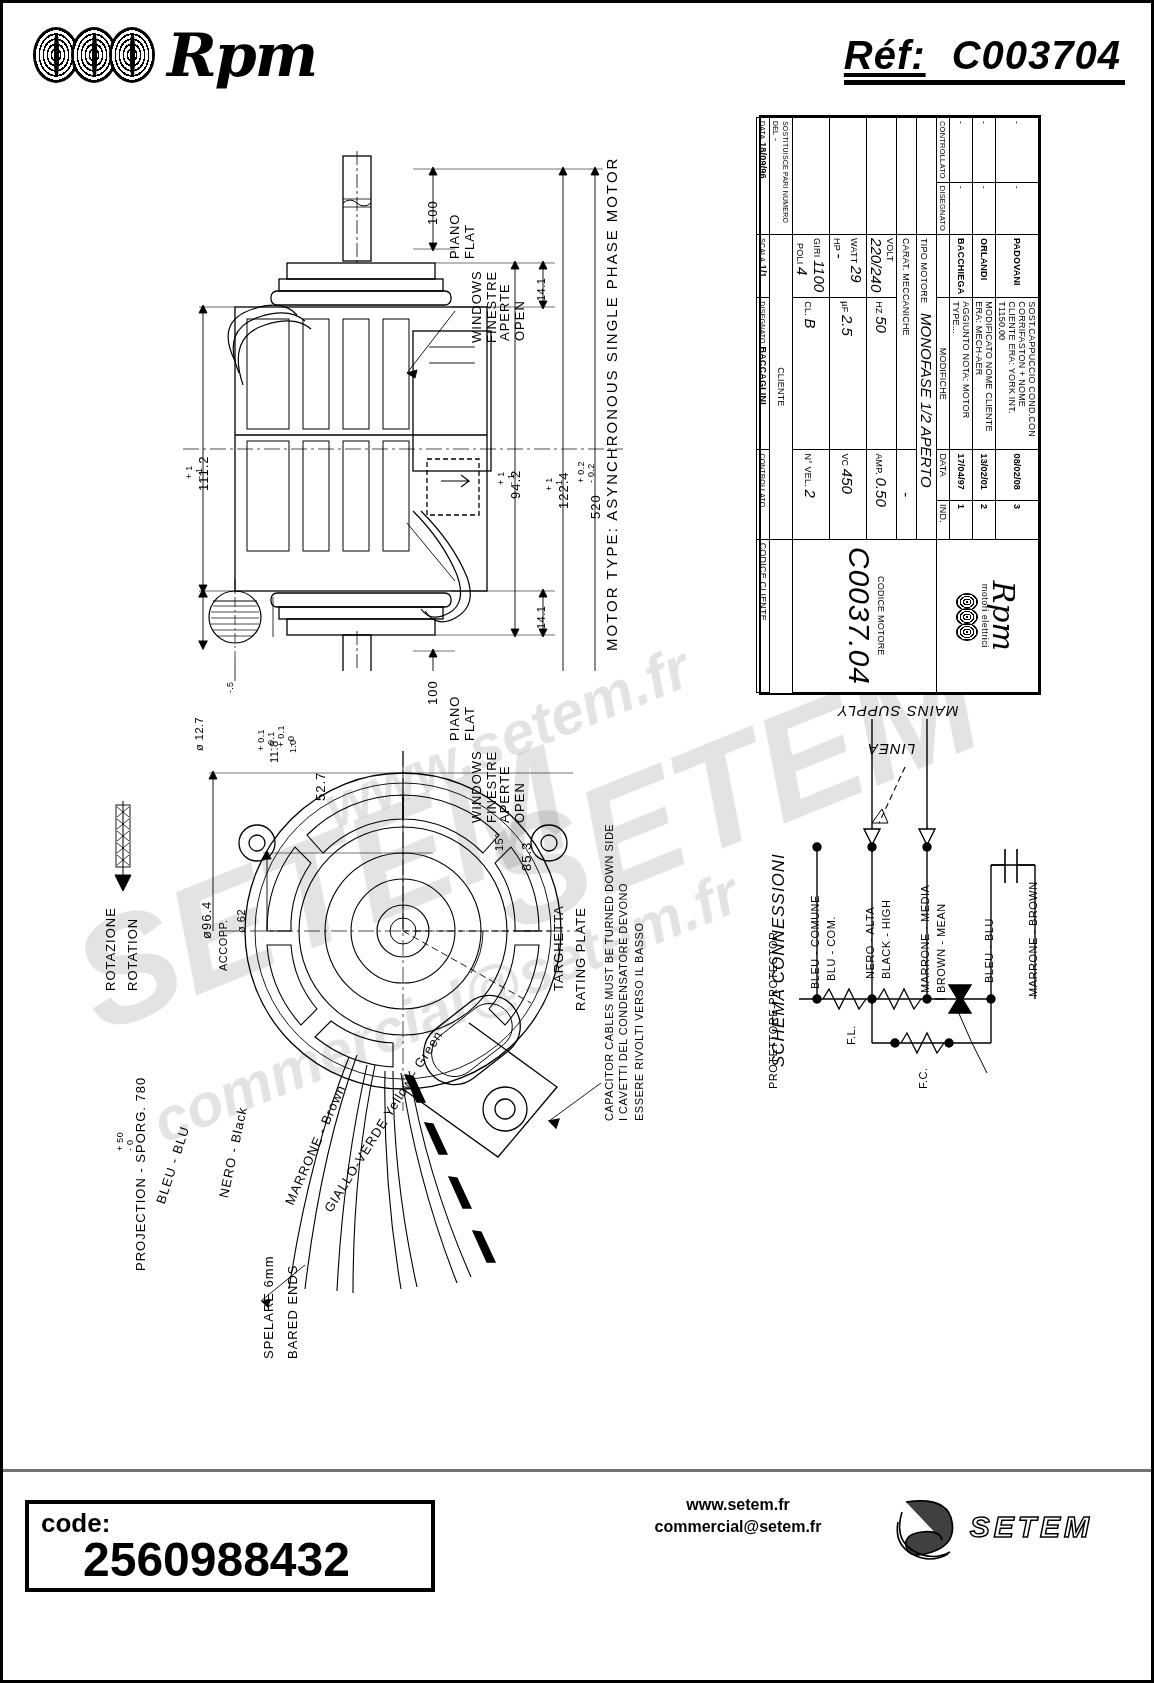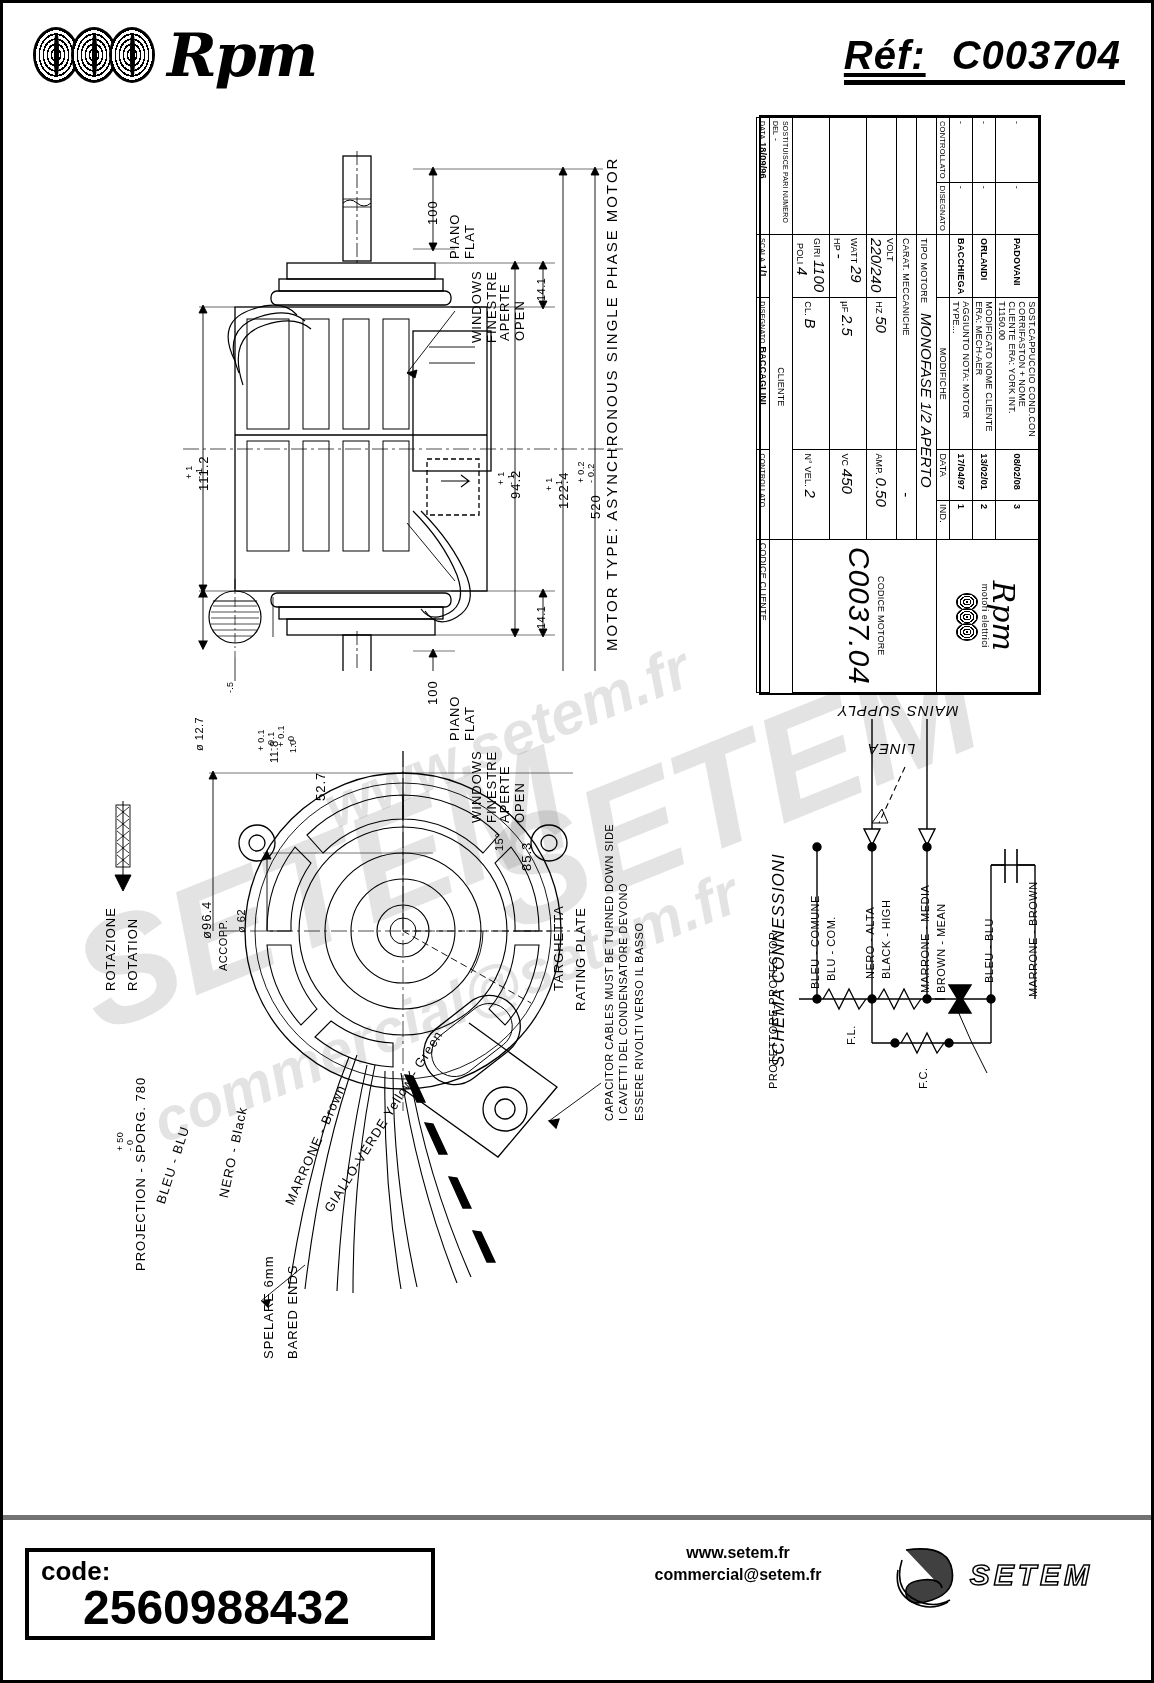--- a/index.html
+++ b/index.html
@@ -93,21 +93,21 @@
   .tb-coil {
     width:18px;height:22px;border:1.5px solid #000;border-radius:50%;
     margin-right:-3px;
     background: repeating-radial-gradient(ellipse at center,#000 0 1px,#fff 1px 2.5px);
   }
 
   
   .wiring { position: absolute; left: 756px; top: 694px; width: 282px; height: 396px; }
 
   
-  .footer { position: absolute; left: 0; bottom: 0; width: 1148px; height: 165px; border-top: 5px solid #737373; }
+  .footer { position: absolute; left: 0; bottom: 0; width: 1148px; height: 211px; border-top: 3px solid #737373; }
   .code-box {
     position:absolute; left:22px; top:28px; width: 410px; height: 92px;
     border: 4px solid #000; background:#fff;
   }
   .code-label { position:absolute; left:12px; top:4px; font-size:26px; font-weight:700; }
   .code-num { position:absolute; left:54px; top:28px; font-size:48px; font-weight:700; letter-spacing:0px; }
   .setem-info { position:absolute; left:455px; top:22px; width:560px; text-align:center; }
   .setem-web { font-size:16px; font-weight:700; line-height:1.35; }
   .setem-addr { font-size:13.5px; font-weight:700; margin-top:16px; white-space:nowrap; }
   .setem-logo { position:absolute; right:58px; top:22px; display:flex; align-items:center; gap:8px; }

